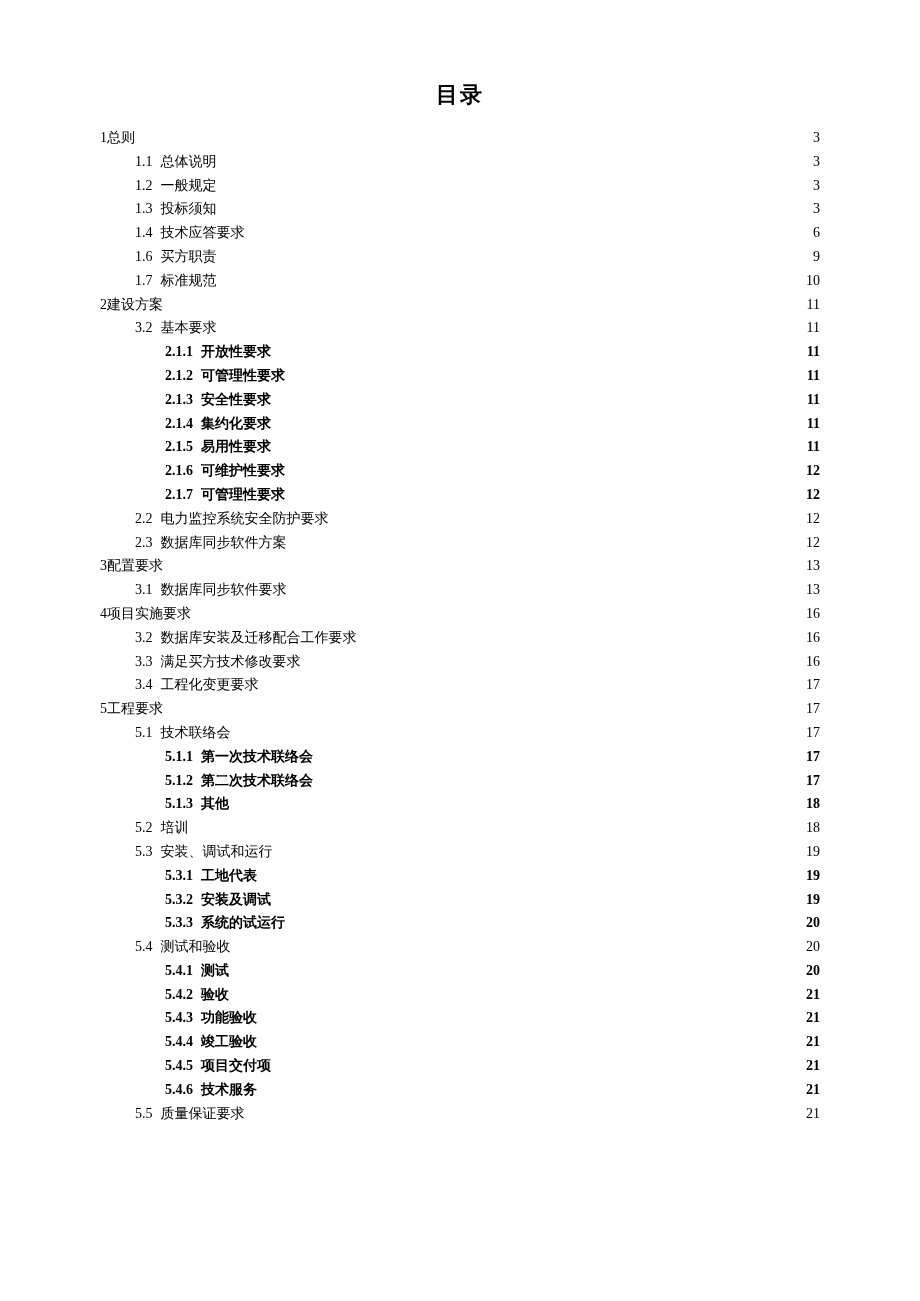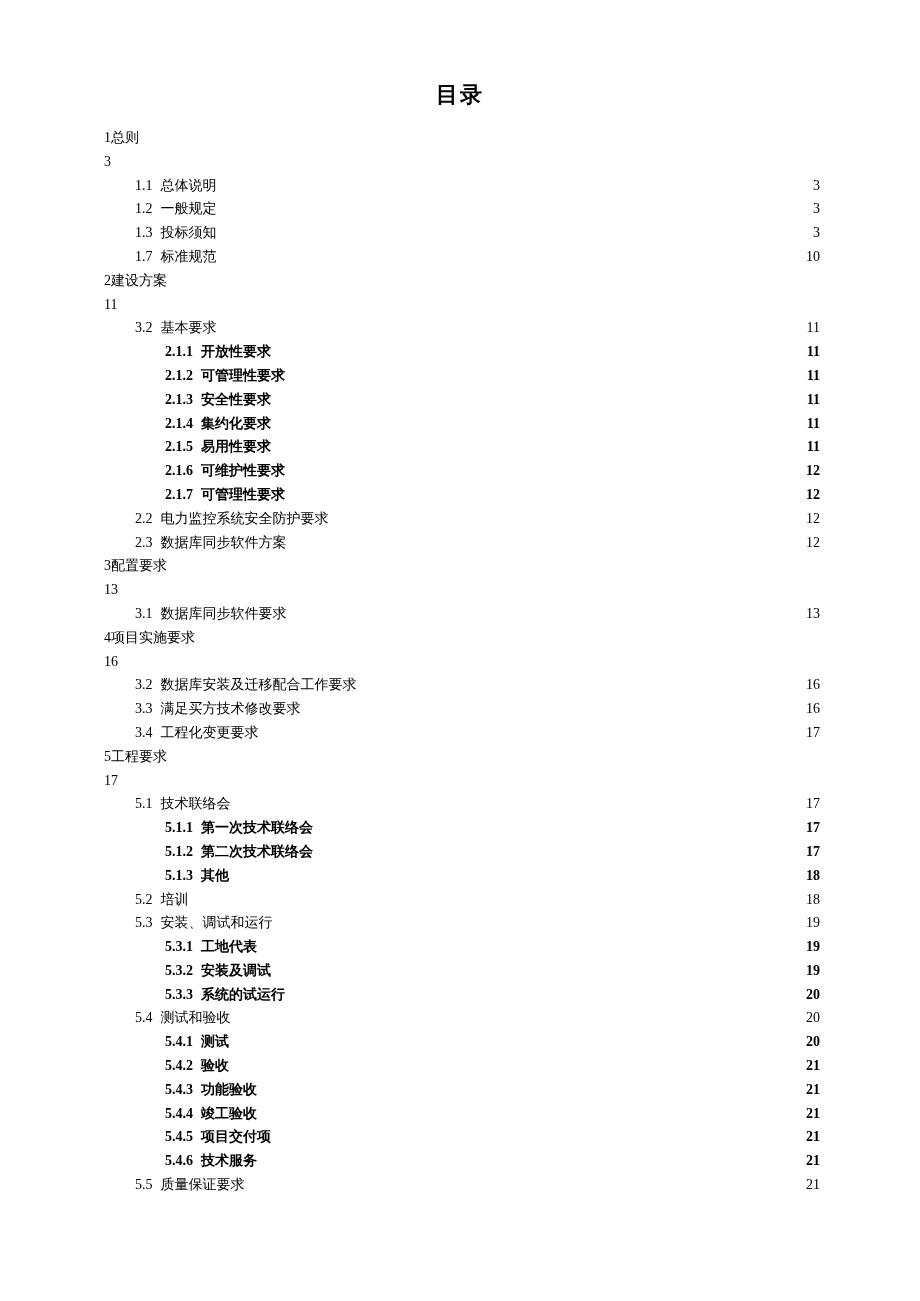--- a/index.html
+++ b/index.html
@@ -19,21 +19,21 @@
       margin-bottom: 16px;
       letter-spacing: 2px;
     }
     .toc-line {
       display: flex;
       align-items: baseline;
       line-height: 1.7;
       white-space: nowrap;
       overflow: hidden;
     }
-    .indent-0 { padding-left: 0px; flex-direction: column; }
+    .indent-0 { padding-left: 0px; }
     .indent-1 { padding-left: 35px; text-align: right; }
     .indent-2 { padding-left: 65px; font-weight: bold; }
     .num {
       flex: 0 0 auto;
       margin-right: 8px;
     }
     .label {
       flex: 0 0 auto;
     }
     .dots {
@@ -81,20 +81,32 @@
       <span class="dots"></span>
       <span class="page">3</span>
     </div>
     <div class="toc-line indent-1">
       <span class="num">1.3</span>
       <span class="label">投标须知</span>
       <span class="dots dots-tight"></span>
       <span class="page">3</span>
     </div>
     <div class="toc-line indent-1">
+      <span class="num">1.4</span>
+      <span class="label">技术应答要求</span>
+      <span class="dots dots-tight"></span>
+      <span class="page">6</span>
+    </div>
+    <div class="toc-line indent-1">
+      <span class="num">1.6</span>
+      <span class="label">买方职责</span>
+      <span class="dots dots-tight"></span>
+      <span class="page">9</span>
+    </div>
+    <div class="toc-line indent-1">
       <span class="num">1.7</span>
       <span class="label">标准规范</span>
       <span class="dots dots-tight"></span>
       <span class="page">10</span>
     </div>
     <div class="toc-line indent-0">
       <span class="num">2建设方案</span>
       <span class="dots dots-tight"></span>
       <span class="page">11</span>
     </div>

